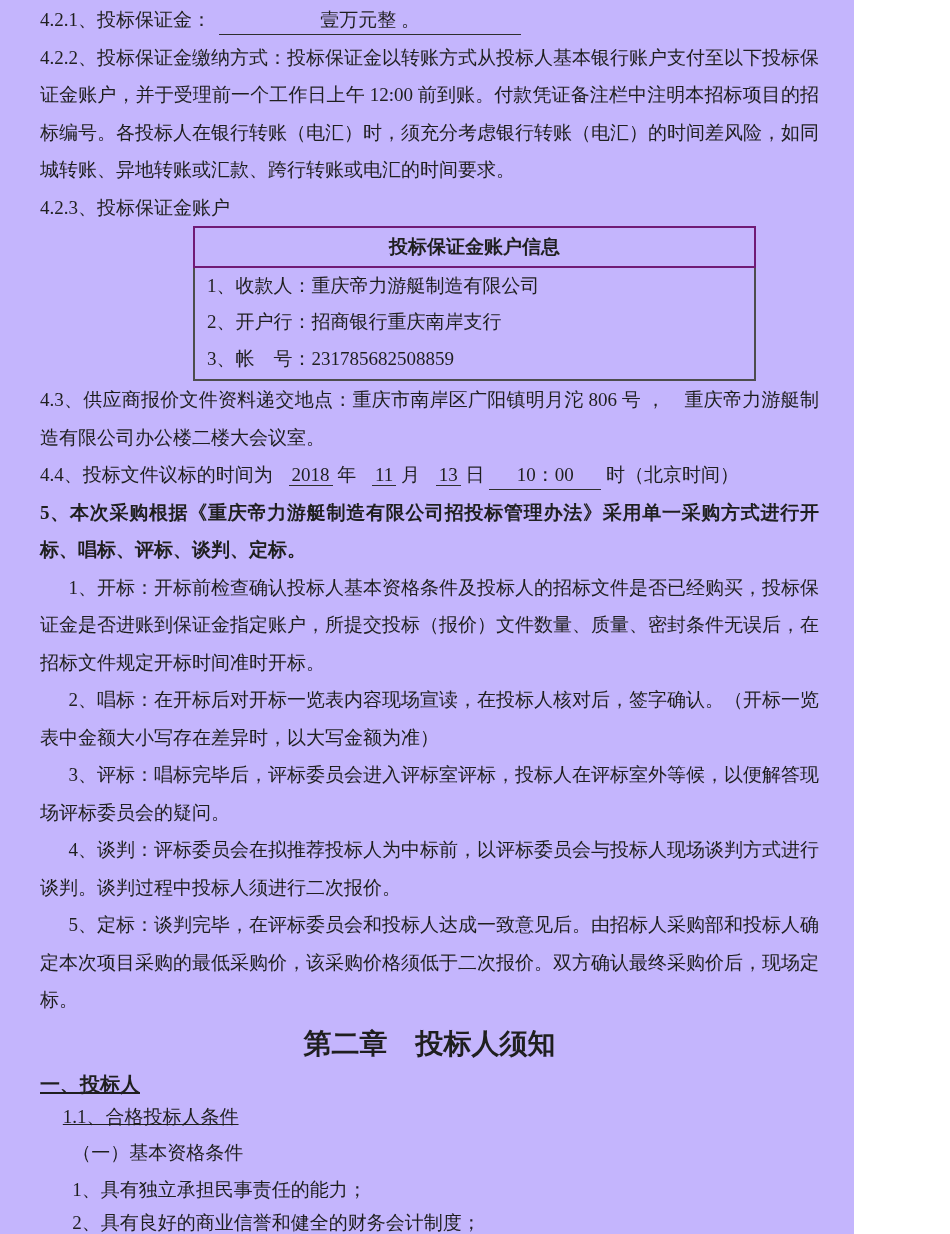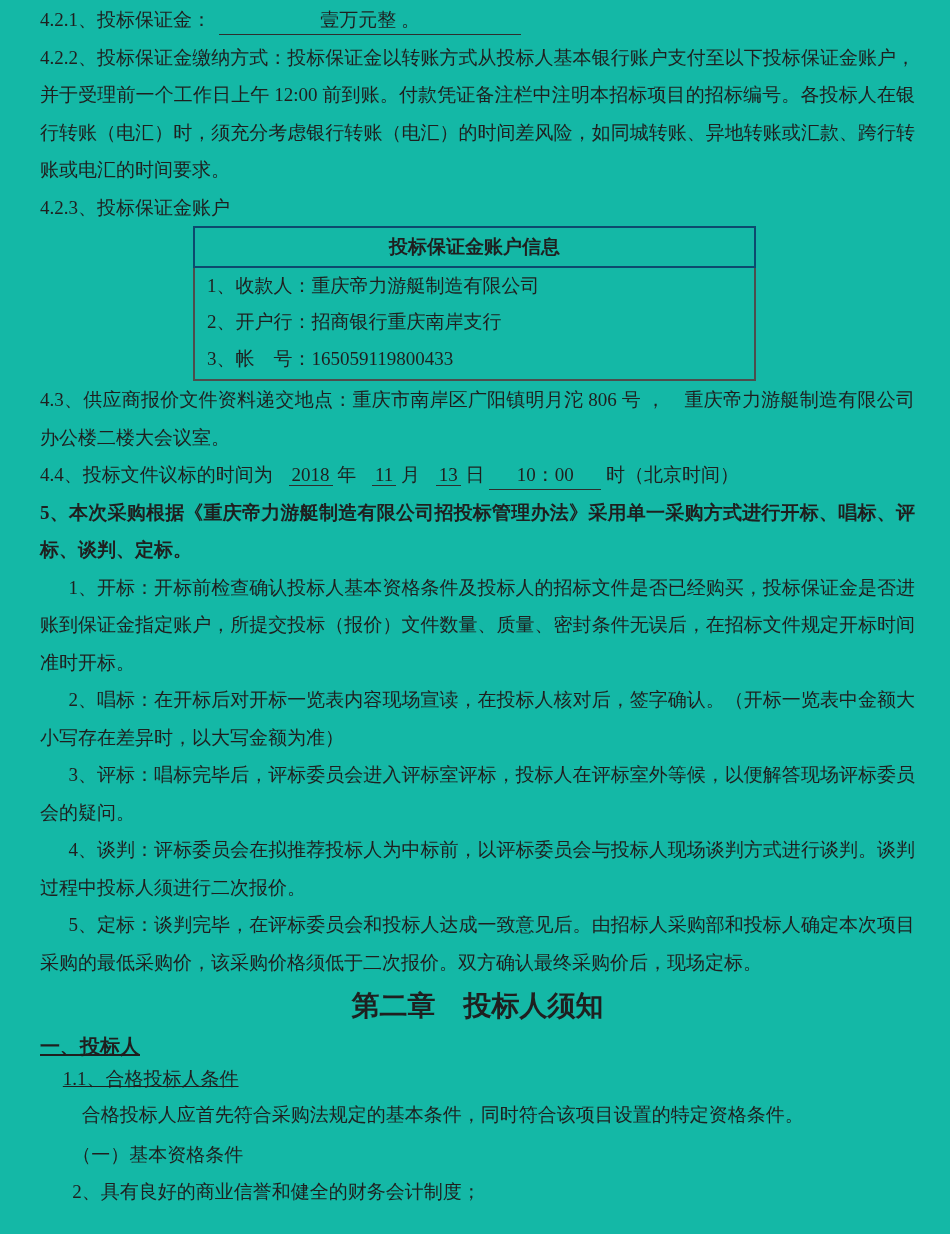--- a/index.html
+++ b/index.html
@@ -2,26 +2,26 @@
 <html><head>
 <meta charset="utf-8">
 <style>
   html, body {
     margin: 0;
     padding: 0;
     background: #ffffff;
   }
   .page {
     position: relative;
-    width: 950px;
+    width: 854px;
     height: 1234px;
     box-sizing: border-box;
     padding: 1px 35px 0 40px;
     overflow: hidden;
-    background: #14b8a6;
+    background: #c4b5fd;
     color: #1f1f1f;
     font-family: "Liberation Serif", "DejaVu Serif", serif;
     font-size: 19px;
     line-height: 37.5px;
   }
   p { margin: 0; text-align: justify; }
   .bold { font-weight: bold; font-family: Liberation Serif, serif; }
   .indent-items { text-indent: 1.5em; }
   .indent-11 { text-indent: 1.2em; }
   .indent-body { text-indent: 2.2em; }
@@ -39,21 +39,21 @@
     padding: 0 3px;
     margin-left: 11px;
   }
   table.account-table {
     margin: 0 0 0 153px;
     width: 563px;
     border-collapse: collapse;
     table-layout: fixed;
   }
   table.account-table th {
-    border: 2px solid #0c4a6e;
+    border: 2px solid #701a75;
     height: 33px;
     font-size: 19px;
     font-weight: bold;
     text-align: center;
     vertical-align: middle;
     padding: 0;
   }
   table.account-table td {
     border: 2px solid #4d4d4d;
     padding: 0 24px 2px 12px;
@@ -88,21 +88,21 @@
 
   <table class="account-table">
     <tbody>
         <tr>
       <th>投标保证金账户信息</th>
     </tr>
     <tr>
       <td>
         <p>1、收款人：重庆帝力游艇制造有限公司</p>
         <p>2、开户行：招商银行重庆南岸支行</p>
-        <p>3、帐　号：165059119800433</p>
+        <p>3、帐　号：231785682508859</p>
       </td>
     </tr>
   </tbody>
     </table>
 
   <p>4.3、供应商报价文件资料递交地点：重庆市南岸区广阳镇明月沱 806 号 ，　重庆帝力游艇制造有限公司办公楼二楼大会议室。</p>
 
   <p>
     <span>4.4、投标文件议标的时间为</span>
     <span class="u">2018</span>
@@ -120,17 +120,17 @@
   <p class="indent-items">1、开标：开标前检查确认投标人基本资格条件及投标人的招标文件是否已经购买，投标保证金是否进账到保证金指定账户，所提交投标（报价）文件数量、质量、密封条件无误后，在招标文件规定开标时间准时开标。</p>
   <p class="indent-items">2、唱标：在开标后对开标一览表内容现场宣读，在投标人核对后，签字确认。（开标一览表中金额大小写存在差异时，以大写金额为准）</p>
   <p class="indent-items">3、评标：唱标完毕后，评标委员会进入评标室评标，投标人在评标室外等候，以便解答现场评标委员会的疑问。</p>
   <p class="indent-items">4、谈判：评标委员会在拟推荐投标人为中标前，以评标委员会与投标人现场谈判方式进行谈判。谈判过程中投标人须进行二次报价。</p>
   <p class="indent-items">5、定标：谈判完毕，在评标委员会和投标人达成一致意见后。由招标人采购部和投标人确定本次项目采购的最低采购价，该采购价格须低于二次报价。双方确认最终采购价后，现场定标。</p>
 
   <h1 class="chapter-title">第二章　投标人须知</h1>
 
   <p class="s1">一、投标人</p>
   <p class="s11 indent-11">1.1、合格投标人条件</p>
-  <p class="s11-body indent-body">合格投标人应首先符合采购法规定的基本条件，同时符合该项目设置的特定资格条件。</p>
   <p class="basic-header indent-basic">（一）基本资格条件</p>
+  <p class="basic-item indent-basic">1、具有独立承担民事责任的能力；</p>
   <p class="basic-item indent-basic">2、具有良好的商业信誉和健全的财务会计制度；</p>
 
 </div>
 
 </body></html>

